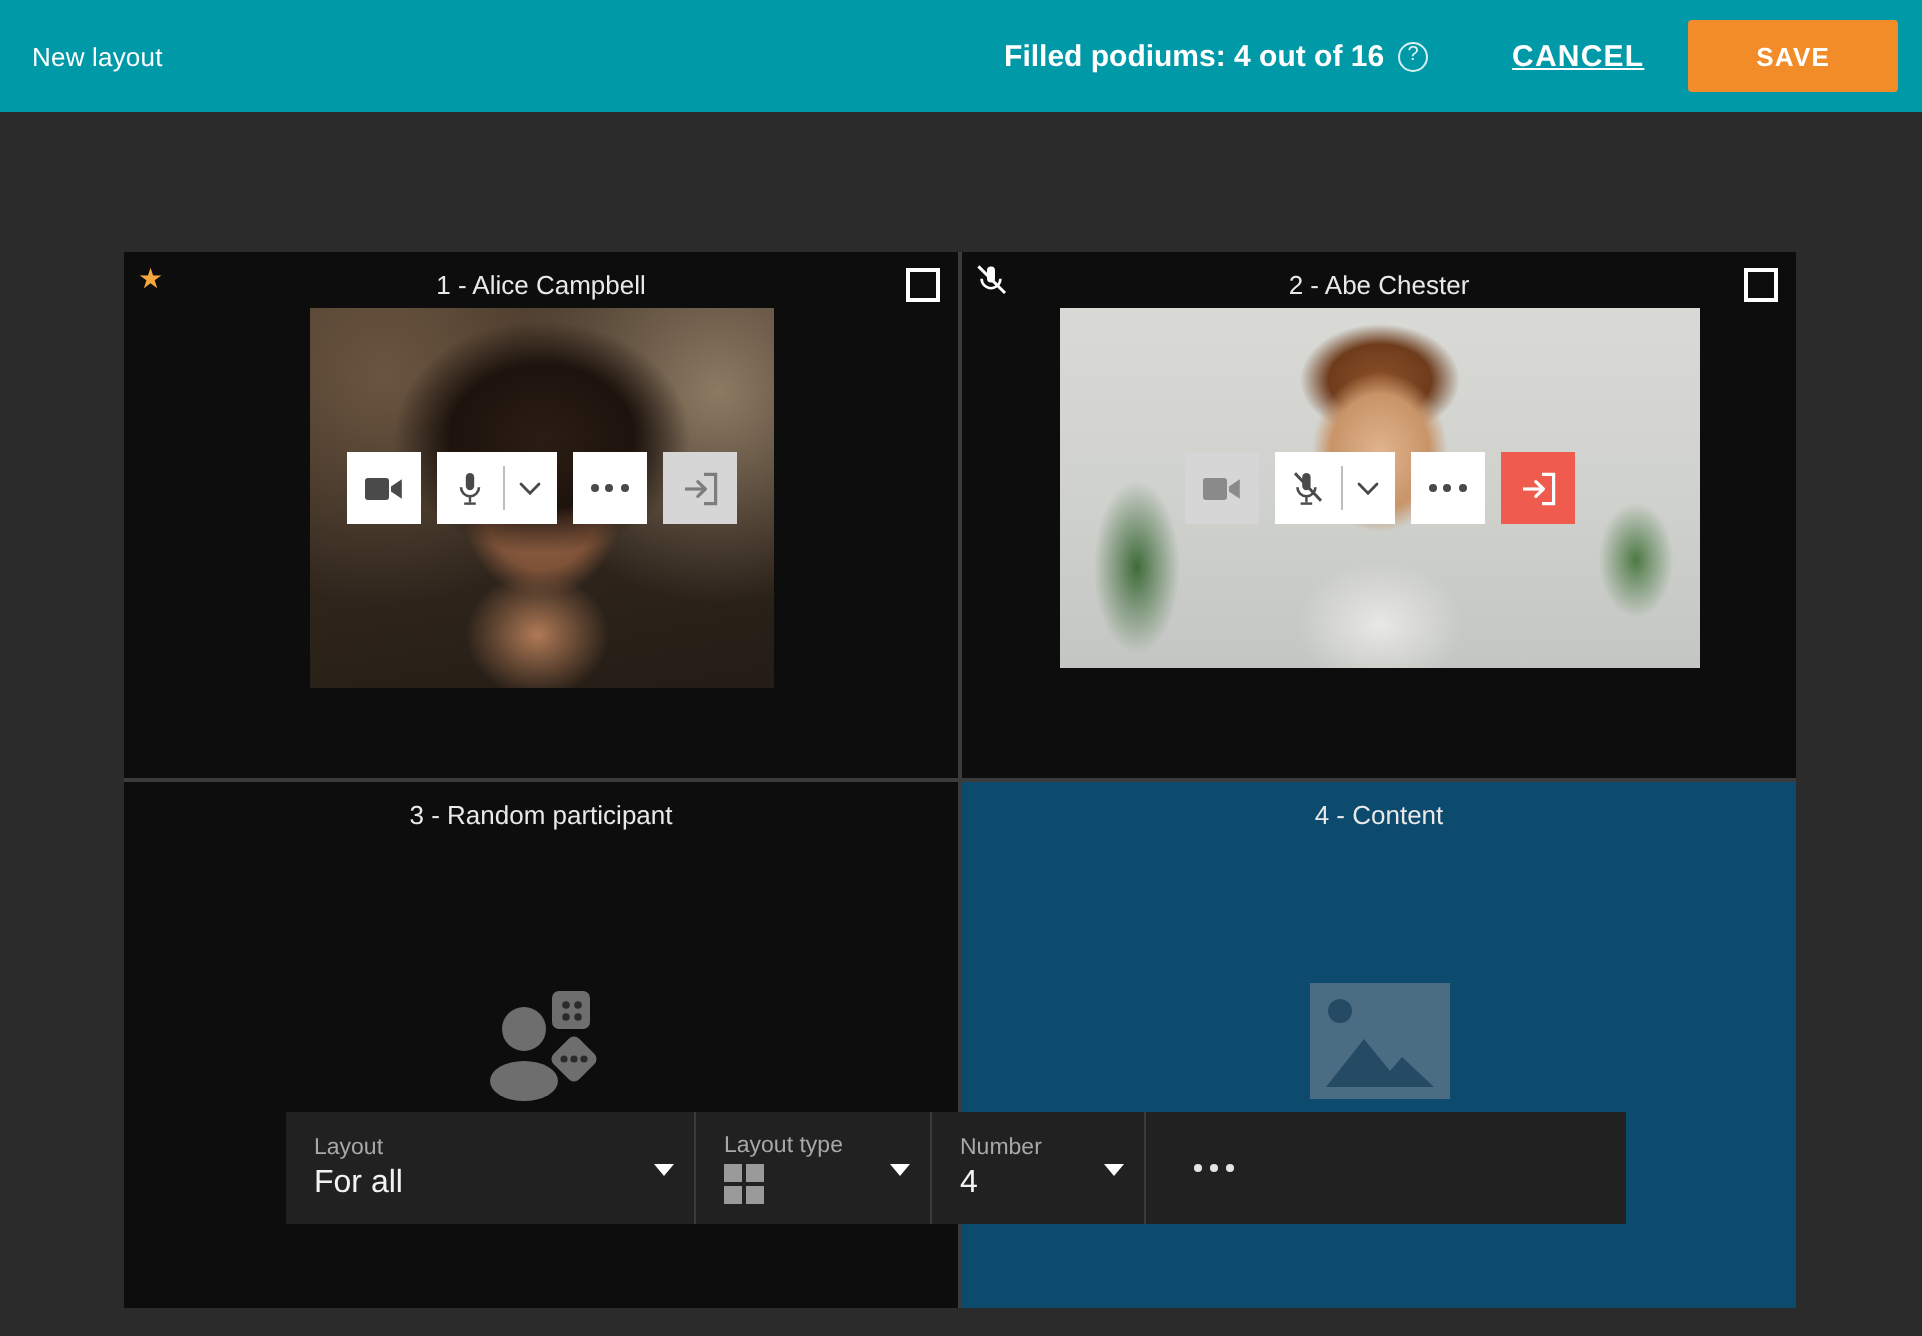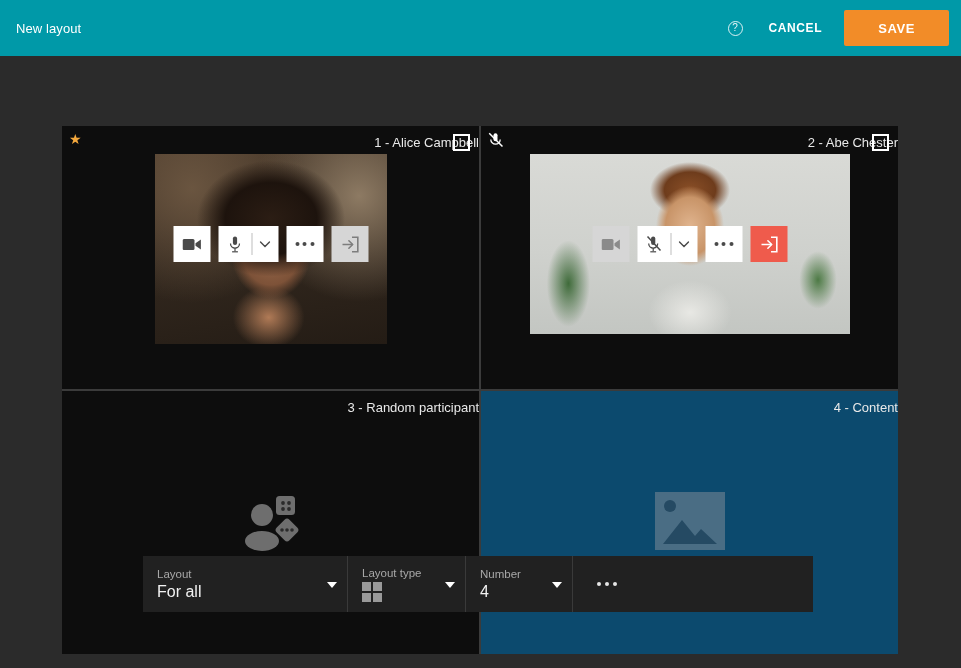--- a/index.html
+++ b/index.html
@@ -28,23 +28,23 @@
     display: flex; align-items: center; gap: 7px;
   }
   .help-icon {
     width: 15px; height: 15px; border-radius: 50%;
     border: 1.3px solid rgba(255,255,255,.85);
     color: rgba(255,255,255,.9); font-size: 10px; font-weight: normal;
     display: flex; align-items: center; justify-content: center;
     line-height: 1; cursor: pointer;
   }
   .cancel-button {
-    color: #ffffff; font-size: 12px; font-weight: bold; letter-spacing: .6px;
+    color: #ffffff; font-size: 15px; font-weight: bold; letter-spacing: .6px;
     background: none; border: none; cursor: pointer;
-    margin-left: 26px; font-family: inherit;
+    margin-left: 42px; font-family: inherit; text-decoration: underline;
   }
   .save-button {
     background: #f28c28; color: #ffffff; border: none; cursor: pointer;
     font-size: 13px; font-weight: bold; letter-spacing: .6px;
     height: 36px; padding: 0 34px; margin-left: 22px; margin-right: 12px;
     border-radius: 2px; font-family: inherit;
   }
 
   
   .stage {
@@ -64,21 +64,21 @@
 
   .podium {
     position: relative;
     background: #0d0d0d;
     overflow: hidden;
   }
   .podium.content { background: #0c4a6e; }
 
   .podium-name {
     position: absolute; top: 9px; left: 0; right: 0;
-    text-align: right; color: #e9e9e9; font-size: 13px;
+    text-align: center; color: #e9e9e9; font-size: 13px;
     pointer-events: none; z-index: 4;
   }
 
   .corner-star {
     position: absolute; top: 6px; left: 7px;
     color: #f4a83d; font-size: 14px; line-height: 1; z-index: 5;
   }
   .corner-mute {
     position: absolute; top: 6px; left: 7px; z-index: 5;
     width: 16px; height: 16px;
@@ -199,20 +199,21 @@
   .dots-tb { display: flex; gap: 4px; }
   .dots-tb i { width: 4px; height: 4px; border-radius: 50%; background: #e6e6e6; display: block; }
 </style>
 </head>
 <body>
 
 <div class="header">
   <div class="header-title">New layout</div>
   <div class="header-right">
     <div class="filled-podiums">
+      <span>Filled podiums: 4 out of 16</span>
       <span class="help-icon">?</span>
     </div>
     <button class="cancel-button">CANCEL</button>
     <button class="save-button">SAVE</button>
   </div>
 </div>
 
 <div class="stage">
 
   <div class="grid">

